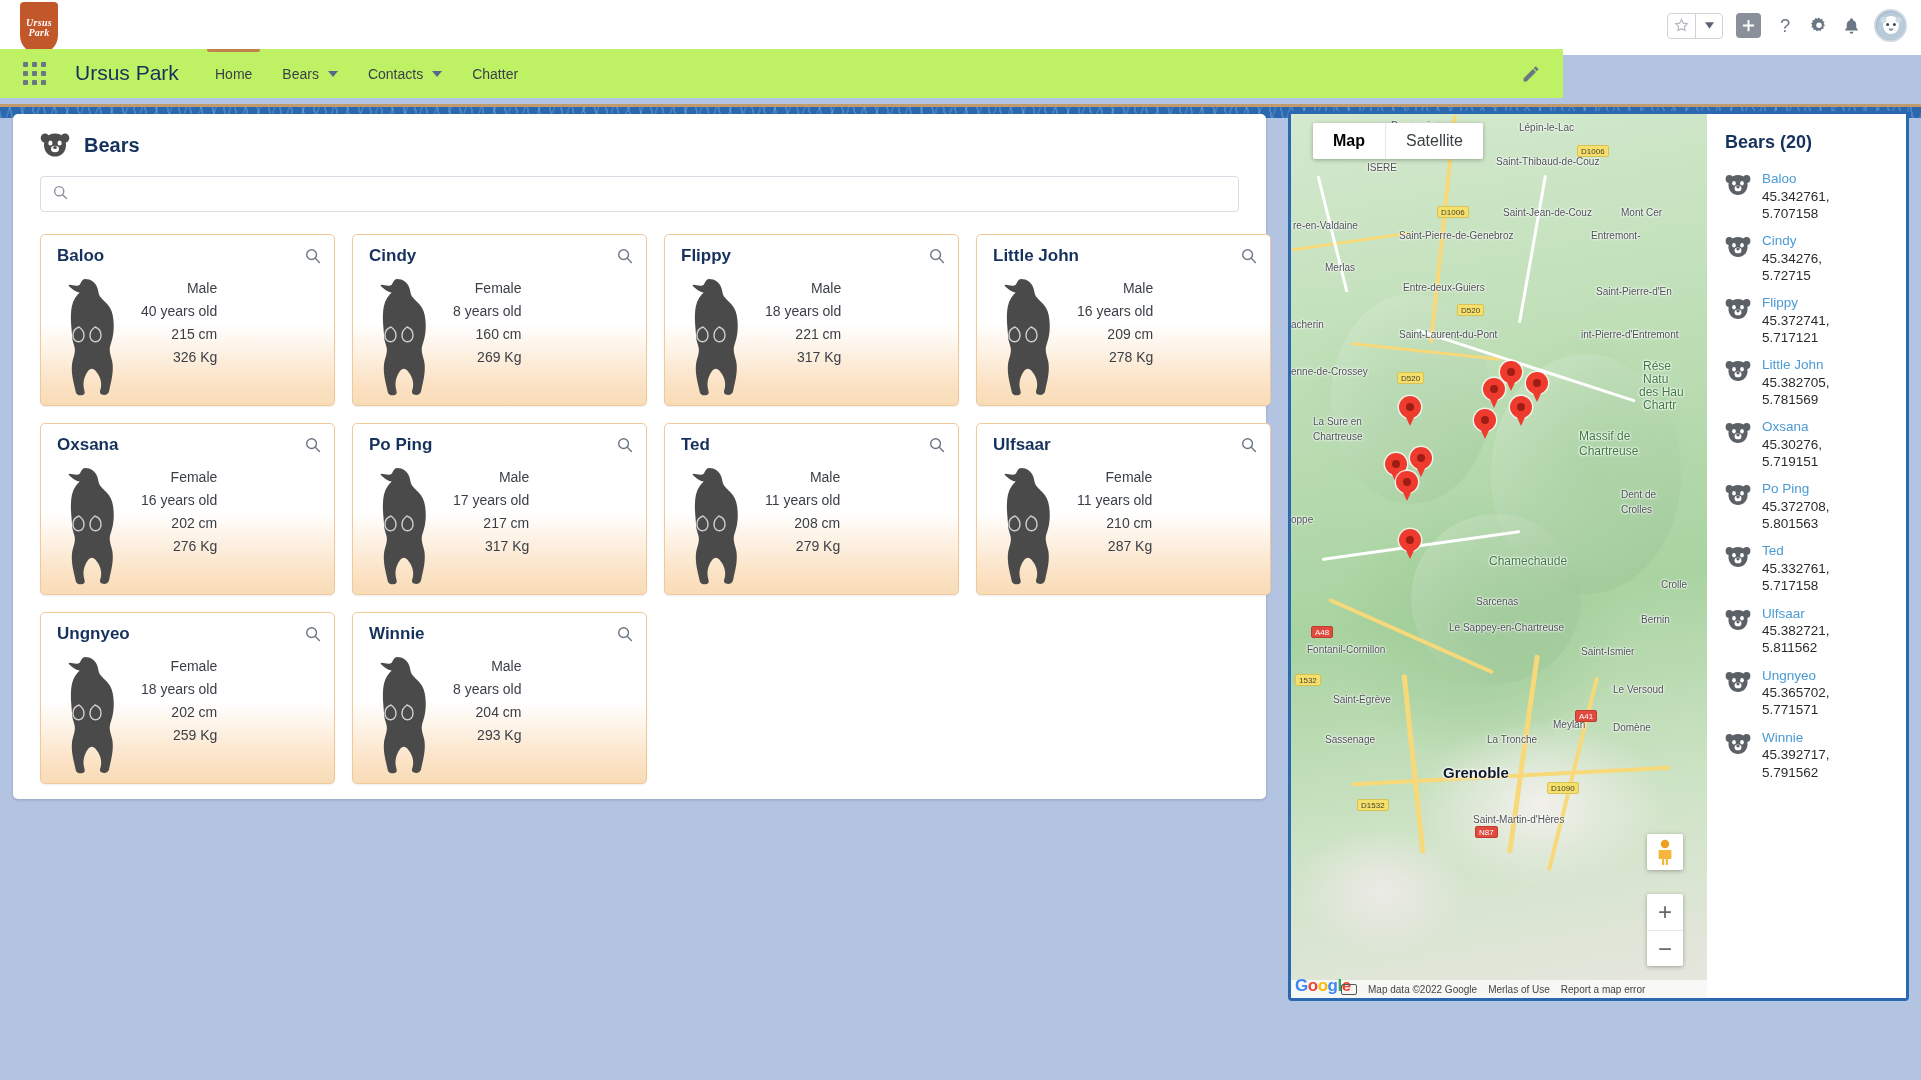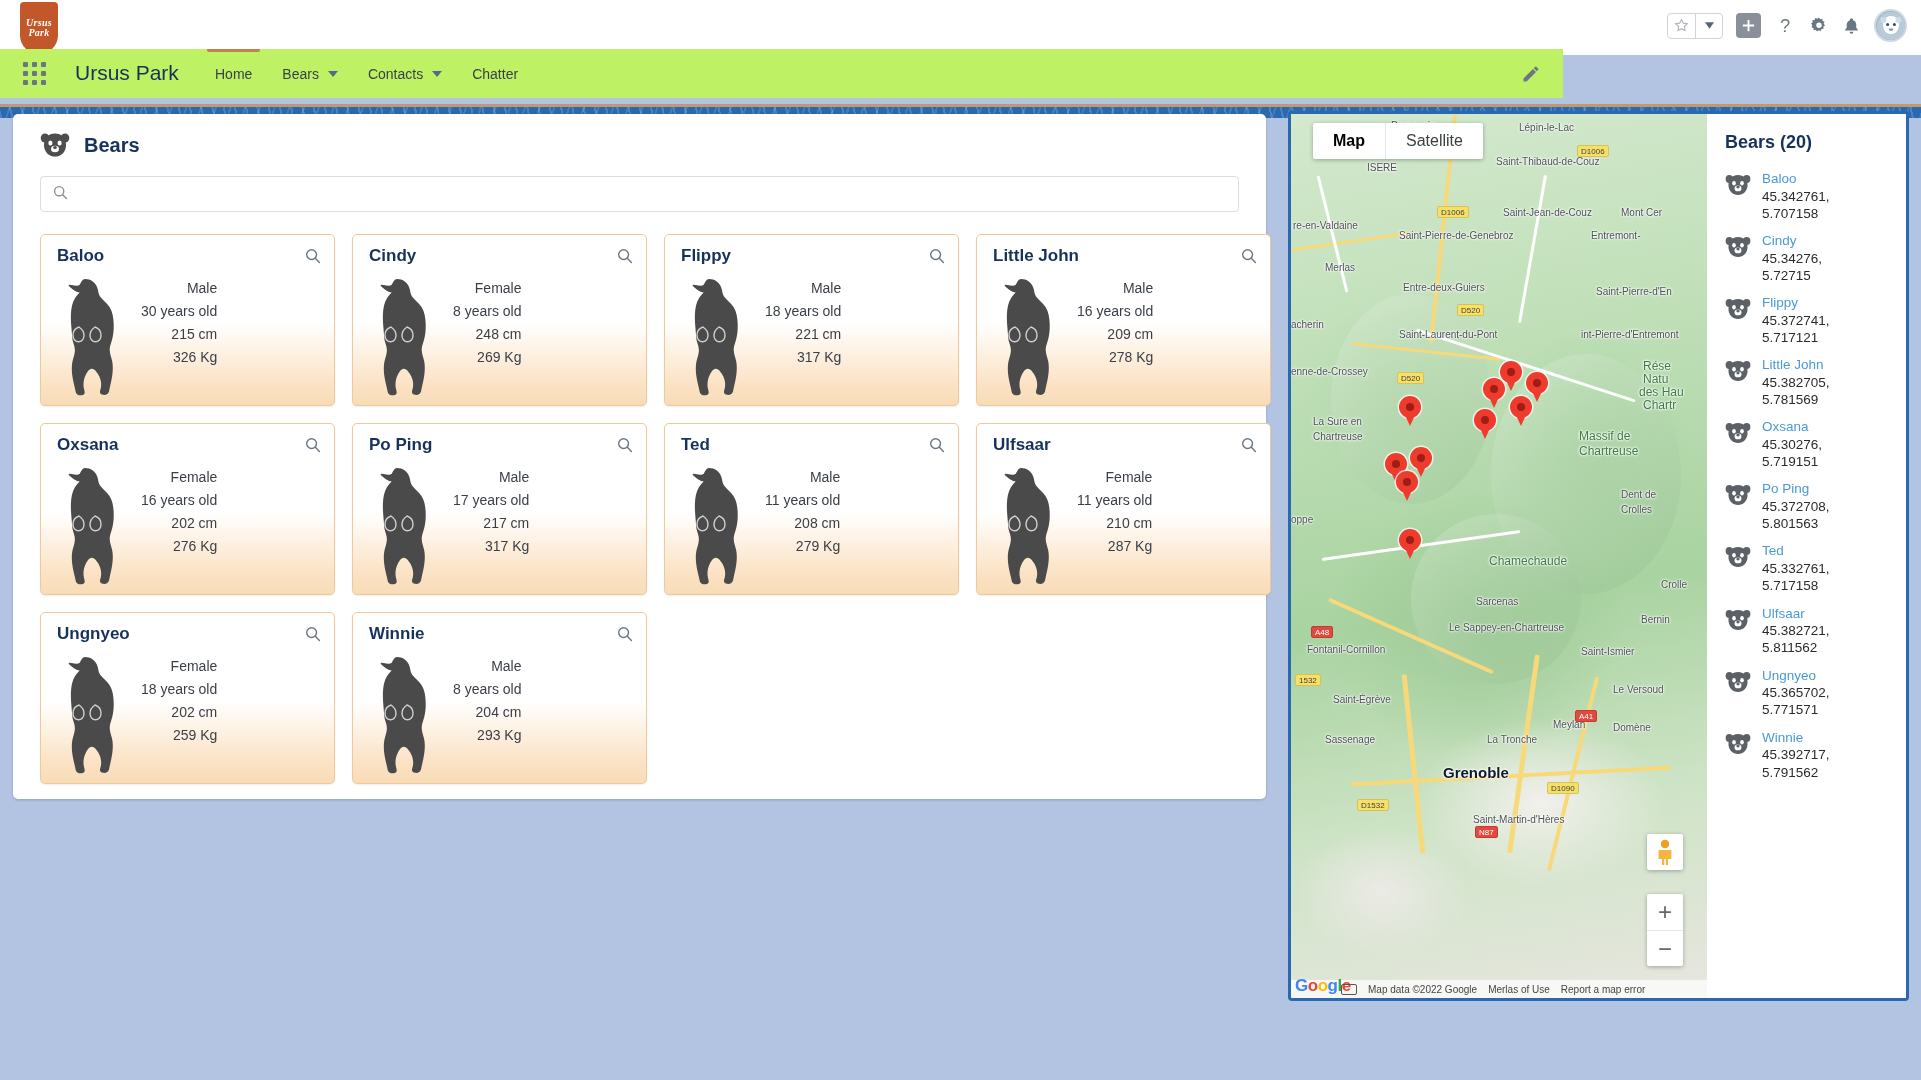--- a/index.html
+++ b/index.html
@@ -343,42 +343,42 @@
             <line x1="10.3" y1="10.3" x2="14.4" y2="14.4" stroke="#6b7684" stroke-width="1.4" stroke-linecap="round"></line>
           </svg></div>
      <div class="bcard-body">
        <div class="bsil"><svg viewBox="0 0 70 124" width="70" height="124">
   <path fill="#4a4a4a" d="M30 4c6 0 10 3.5 12 8 1.6 3.6 1 6.5 3 9.5 2.6 3.8 6.6 6 9.5 10.5 3.1 4.8 4 10.8 4.2 17 .2 6-.4 11-1.6 15.5-1 3.8-2.4 6.6-2.4 10.2 0 4.4 1.8 7.6 2.6 12 .8 4.4.6 9.6-.2 14.8-.7 4.6-1.8 8.6-2.6 12.4-.4 2-.6 4.3-2.6 5.4-2 1.1-5.6.6-6.6-1-.9-1.5.2-3.4.6-5.6.5-2.6.4-5.6-.6-8.8-1-3.2-2.8-6-4.6-8-1.1-1.2-2.4-2.2-3.8-2.2-1.6 0-2.9 1.2-4 2.6-1.9 2.4-3.3 5.6-4 9-.6 3-.5 5.8 0 8.2.4 2.1 1.3 3.9.5 5.3-1 1.6-4.6 2-6.6.9-2-1.1-2.2-3.3-2.6-5.3-.8-3.8-2-7.8-2.7-12.4-.8-5.2-1-10.4-.2-14.8.8-4.4 2.6-7.6 2.6-12 0-3.6-1.4-6.4-2.4-10.2C16.3 51 15.7 46 15.9 40c.2-6.2 1.1-12.2 4.2-17 1.4-2.2 3-3.9 4.6-5.4-1.6-.4-3.4-1-5.4-2.2-2.4-1.4-4.4-3-5.4-4.3-.5-.7-.3-1.5.6-1.4 2.4.2 4.6.9 6.6 1 1.6.1 2.8-.2 3.6-.9C26 7.6 27.4 4 30 4z"></path>
   <path fill="none" stroke="#cfcfcf" stroke-width="1.4" d="M24 52c-3.6 1.2-6 4.6-6 8.4 0 3.6 2.4 6.4 5.6 6.4 3 0 5.4-2.6 5.4-6.2 0-3.4-2-6.6-5-8.6z"></path>
   <path fill="none" stroke="#cfcfcf" stroke-width="1.4" d="M40 52c3.6 1.2 6 4.6 6 8.4 0 3.6-2.4 6.4-5.6 6.4-3 0-5.4-2.6-5.4-6.2 0-3.4 2-6.6 5-8.6z"></path>
 </svg></div>
        <div class="bfacts">
          <span>Male</span>
-         <span>30 years old</span>
+         <span>40 years old</span>
          <span>215 cm</span>
          <span>326 Kg</span>
        </div>
      </div>
       </div>
       <div class="bcard">
         <div class="bcard-title">Cindy</div>
      <div class="bcard-mag"><svg width="16" height="16" viewBox="0 0 16 16">
             <circle cx="6.6" cy="6.6" r="4.9" fill="none" stroke="#6b7684" stroke-width="1.4"></circle>
             <line x1="10.3" y1="10.3" x2="14.4" y2="14.4" stroke="#6b7684" stroke-width="1.4" stroke-linecap="round"></line>
           </svg></div>
      <div class="bcard-body">
        <div class="bsil"><svg viewBox="0 0 70 124" width="70" height="124">
   <path fill="#4a4a4a" d="M30 4c6 0 10 3.5 12 8 1.6 3.6 1 6.5 3 9.5 2.6 3.8 6.6 6 9.5 10.5 3.1 4.8 4 10.8 4.2 17 .2 6-.4 11-1.6 15.5-1 3.8-2.4 6.6-2.4 10.2 0 4.4 1.8 7.6 2.6 12 .8 4.4.6 9.6-.2 14.8-.7 4.6-1.8 8.6-2.6 12.4-.4 2-.6 4.3-2.6 5.4-2 1.1-5.6.6-6.6-1-.9-1.5.2-3.4.6-5.6.5-2.6.4-5.6-.6-8.8-1-3.2-2.8-6-4.6-8-1.1-1.2-2.4-2.2-3.8-2.2-1.6 0-2.9 1.2-4 2.6-1.9 2.4-3.3 5.6-4 9-.6 3-.5 5.8 0 8.2.4 2.1 1.3 3.9.5 5.3-1 1.6-4.6 2-6.6.9-2-1.1-2.2-3.3-2.6-5.3-.8-3.8-2-7.8-2.7-12.4-.8-5.2-1-10.4-.2-14.8.8-4.4 2.6-7.6 2.6-12 0-3.6-1.4-6.4-2.4-10.2C16.3 51 15.7 46 15.9 40c.2-6.2 1.1-12.2 4.2-17 1.4-2.2 3-3.9 4.6-5.4-1.6-.4-3.4-1-5.4-2.2-2.4-1.4-4.4-3-5.4-4.3-.5-.7-.3-1.5.6-1.4 2.4.2 4.6.9 6.6 1 1.6.1 2.8-.2 3.6-.9C26 7.6 27.4 4 30 4z"></path>
   <path fill="none" stroke="#cfcfcf" stroke-width="1.4" d="M24 52c-3.6 1.2-6 4.6-6 8.4 0 3.6 2.4 6.4 5.6 6.4 3 0 5.4-2.6 5.4-6.2 0-3.4-2-6.6-5-8.6z"></path>
   <path fill="none" stroke="#cfcfcf" stroke-width="1.4" d="M40 52c3.6 1.2 6 4.6 6 8.4 0 3.6-2.4 6.4-5.6 6.4-3 0-5.4-2.6-5.4-6.2 0-3.4 2-6.6 5-8.6z"></path>
 </svg></div>
        <div class="bfacts">
          <span>Female</span>
          <span>8 years old</span>
-         <span>248 cm</span>
+         <span>160 cm</span>
          <span>269 Kg</span>
        </div>
      </div>
       </div>
       <div class="bcard">
         <div class="bcard-title">Flippy</div>
      <div class="bcard-mag"><svg width="16" height="16" viewBox="0 0 16 16">
             <circle cx="6.6" cy="6.6" r="4.9" fill="none" stroke="#6b7684" stroke-width="1.4"></circle>
             <line x1="10.3" y1="10.3" x2="14.4" y2="14.4" stroke="#6b7684" stroke-width="1.4" stroke-linecap="round"></line>
           </svg></div>

